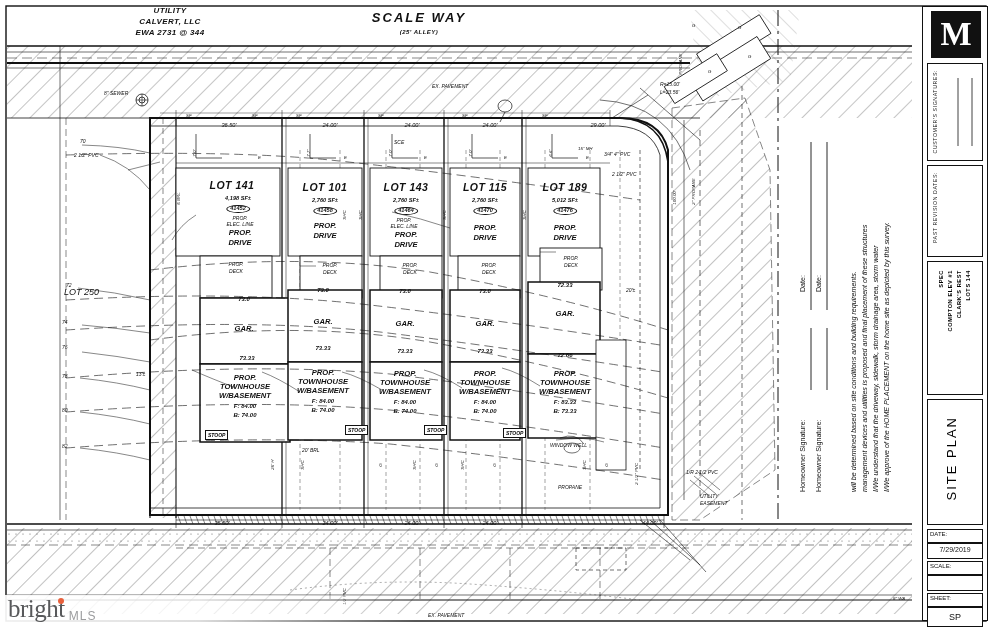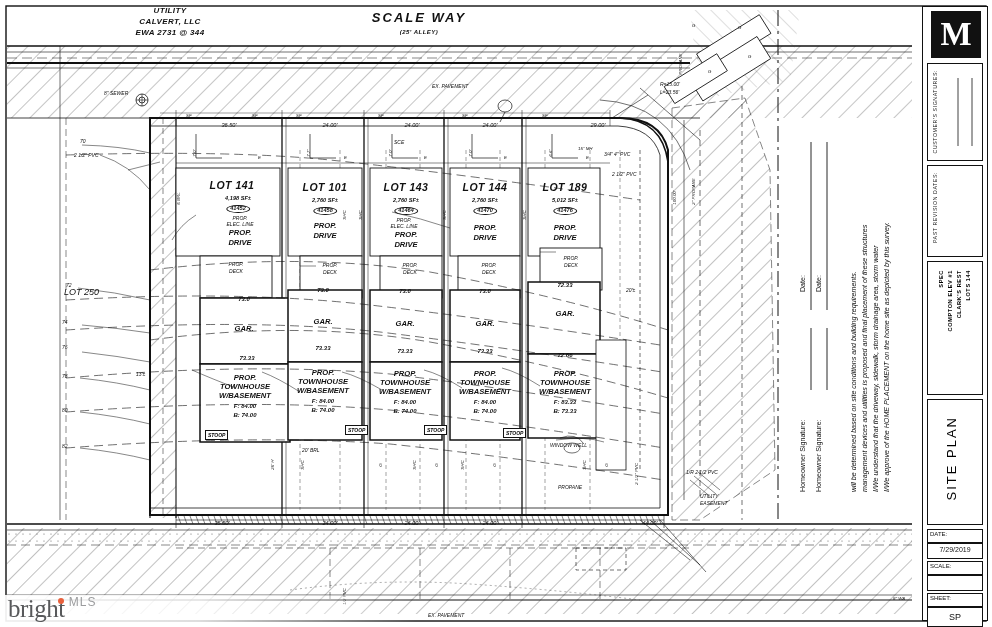--- a/index.html
+++ b/index.html
@@ -108,21 +108,21 @@
   }
   #approval .sig {
     position: absolute; bottom: 0; left: 0;
     transform-origin: left bottom;
     transform: rotate(-90deg);
     font-size: 7.1px; color: #111; white-space: nowrap;
   }
   
   #watermark {
     position: absolute; left: 8px; bottom: 4px;
-    display: flex; align-items: flex-start;
+    display: flex; align-items: flex-end;
   }
   #wm-bright {
     font-family: "Liberation Serif", serif;
     font-size: 25px; color: #58595b; letter-spacing: -0.5px;
     position: relative;
   }
   #wm-dot {
     position: absolute; right: 1px; top: 3px;
     width: 6px; height: 6px; border-radius: 50%;
     background: #e8603c;
@@ -600,21 +600,21 @@
   <div class="txt tiny ctr" style="left:410px; top:270px;">DECK</div>
   <div class="txt elev ctr" style="left:405px; top:288px;">73.0</div>
   <div class="txt blk ctr" style="left:405px; top:320px;">GAR.</div>
   <div class="txt elev ctr" style="left:405px; top:348px;">73.33</div>
   <div class="txt blk ctr" style="left:405px; top:370px;">PROP.</div>
   <div class="txt blk ctr" style="left:405px; top:379px;">TOWNHOUSE</div>
   <div class="txt blk ctr" style="left:405px; top:388px;">W/BASEMENT</div>
   <div class="txt blk-sm ctr" style="left:405px; top:399px;">F: 84.00</div>
   <div class="txt blk-sm ctr" style="left:405px; top:408px;">B: 74.00</div>
 
-  <div class="txt lot-name ctr" style="left:485px; top:182px;">LOT 144</div>
+  <div class="txt lot-name ctr" style="left:485px; top:182px;">LOT 115</div>
   <div class="txt lot-sf ctr" style="left:485px; top:198px;">2,760  SF±</div>
   <div class="txt addr-wrap ctr" style="left:485px; top:207px;">41470</div>
   <div class="txt blk ctr" style="left:485px; top:224px;">PROP.</div>
   <div class="txt blk ctr" style="left:485px; top:234px;">DRIVE</div>
   <div class="txt tiny ctr" style="left:489px; top:263px;">PROP.</div>
   <div class="txt tiny ctr" style="left:489px; top:270px;">DECK</div>
   <div class="txt elev ctr" style="left:485px; top:288px;">73.0</div>
   <div class="txt blk ctr" style="left:485px; top:320px;">GAR.</div>
   <div class="txt elev ctr" style="left:485px; top:348px;">73.33</div>
   <div class="txt blk ctr" style="left:485px; top:370px;">PROP.</div>

